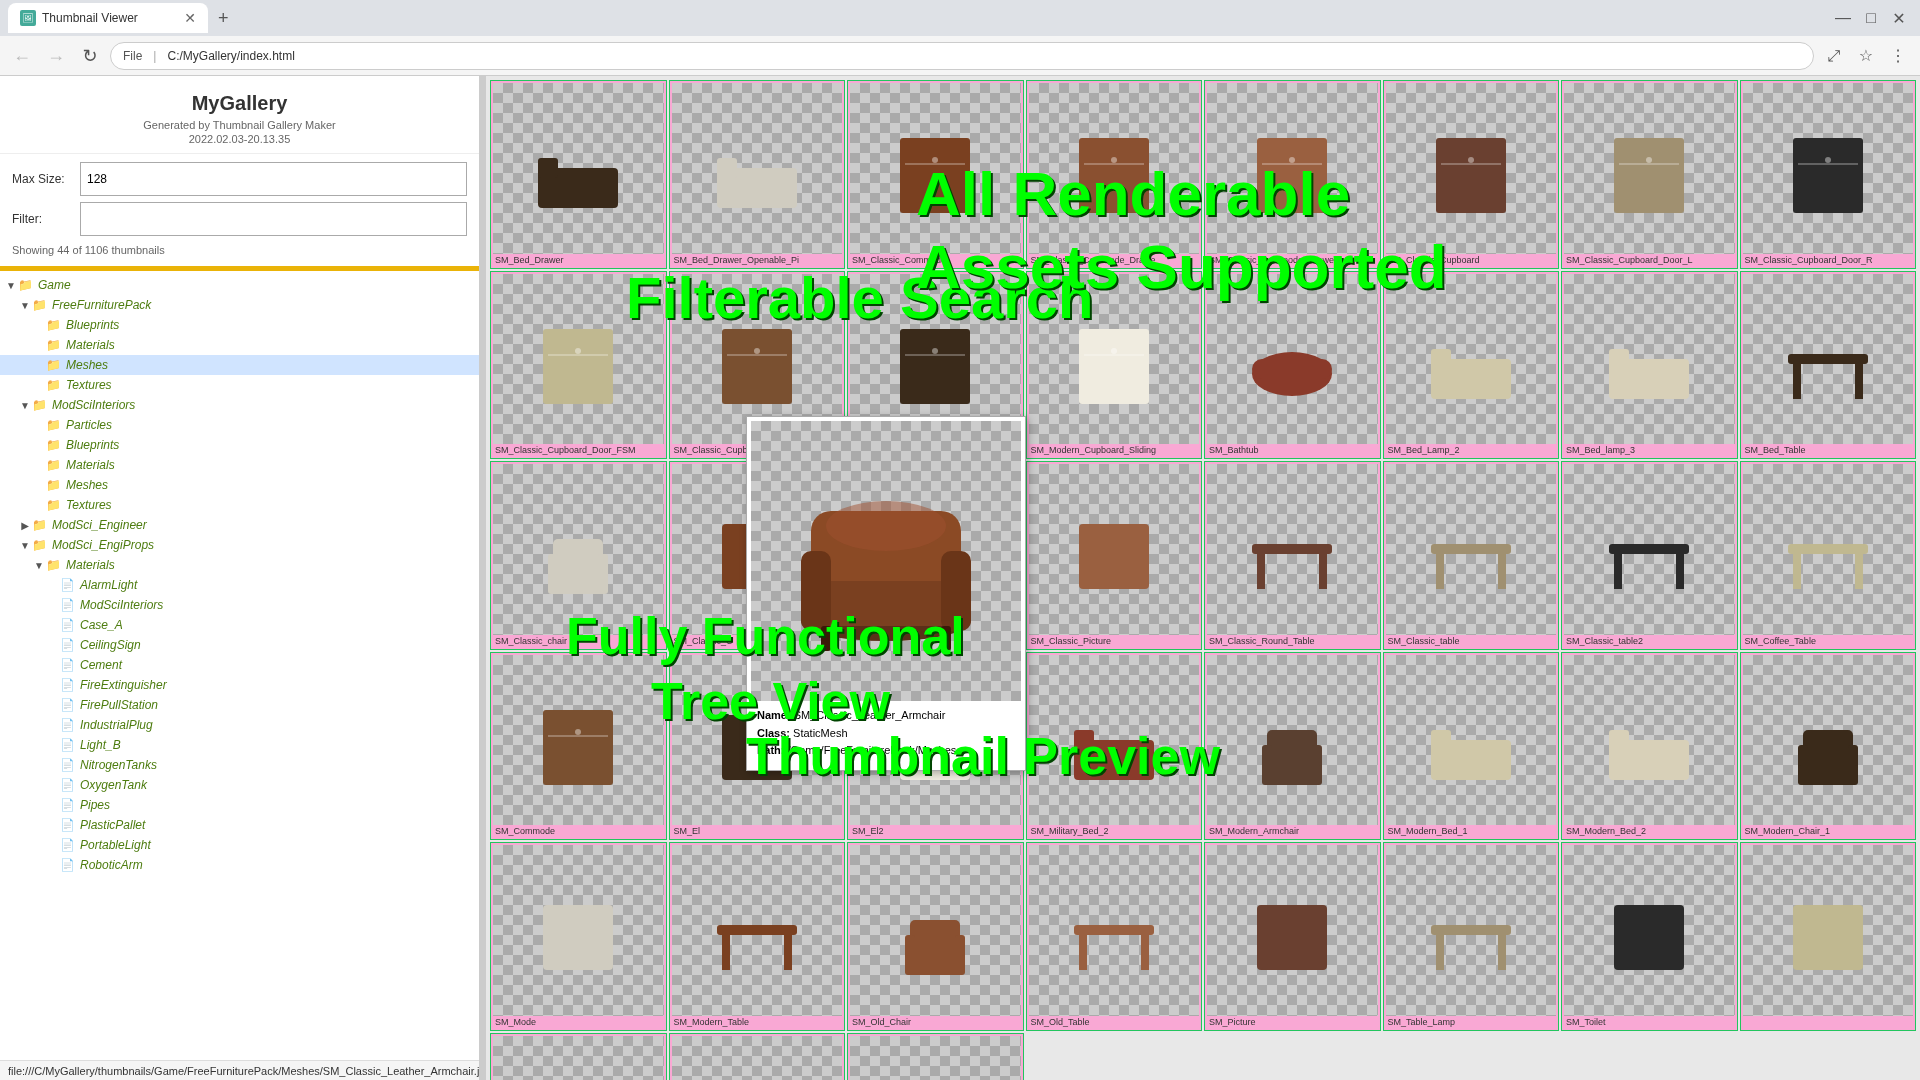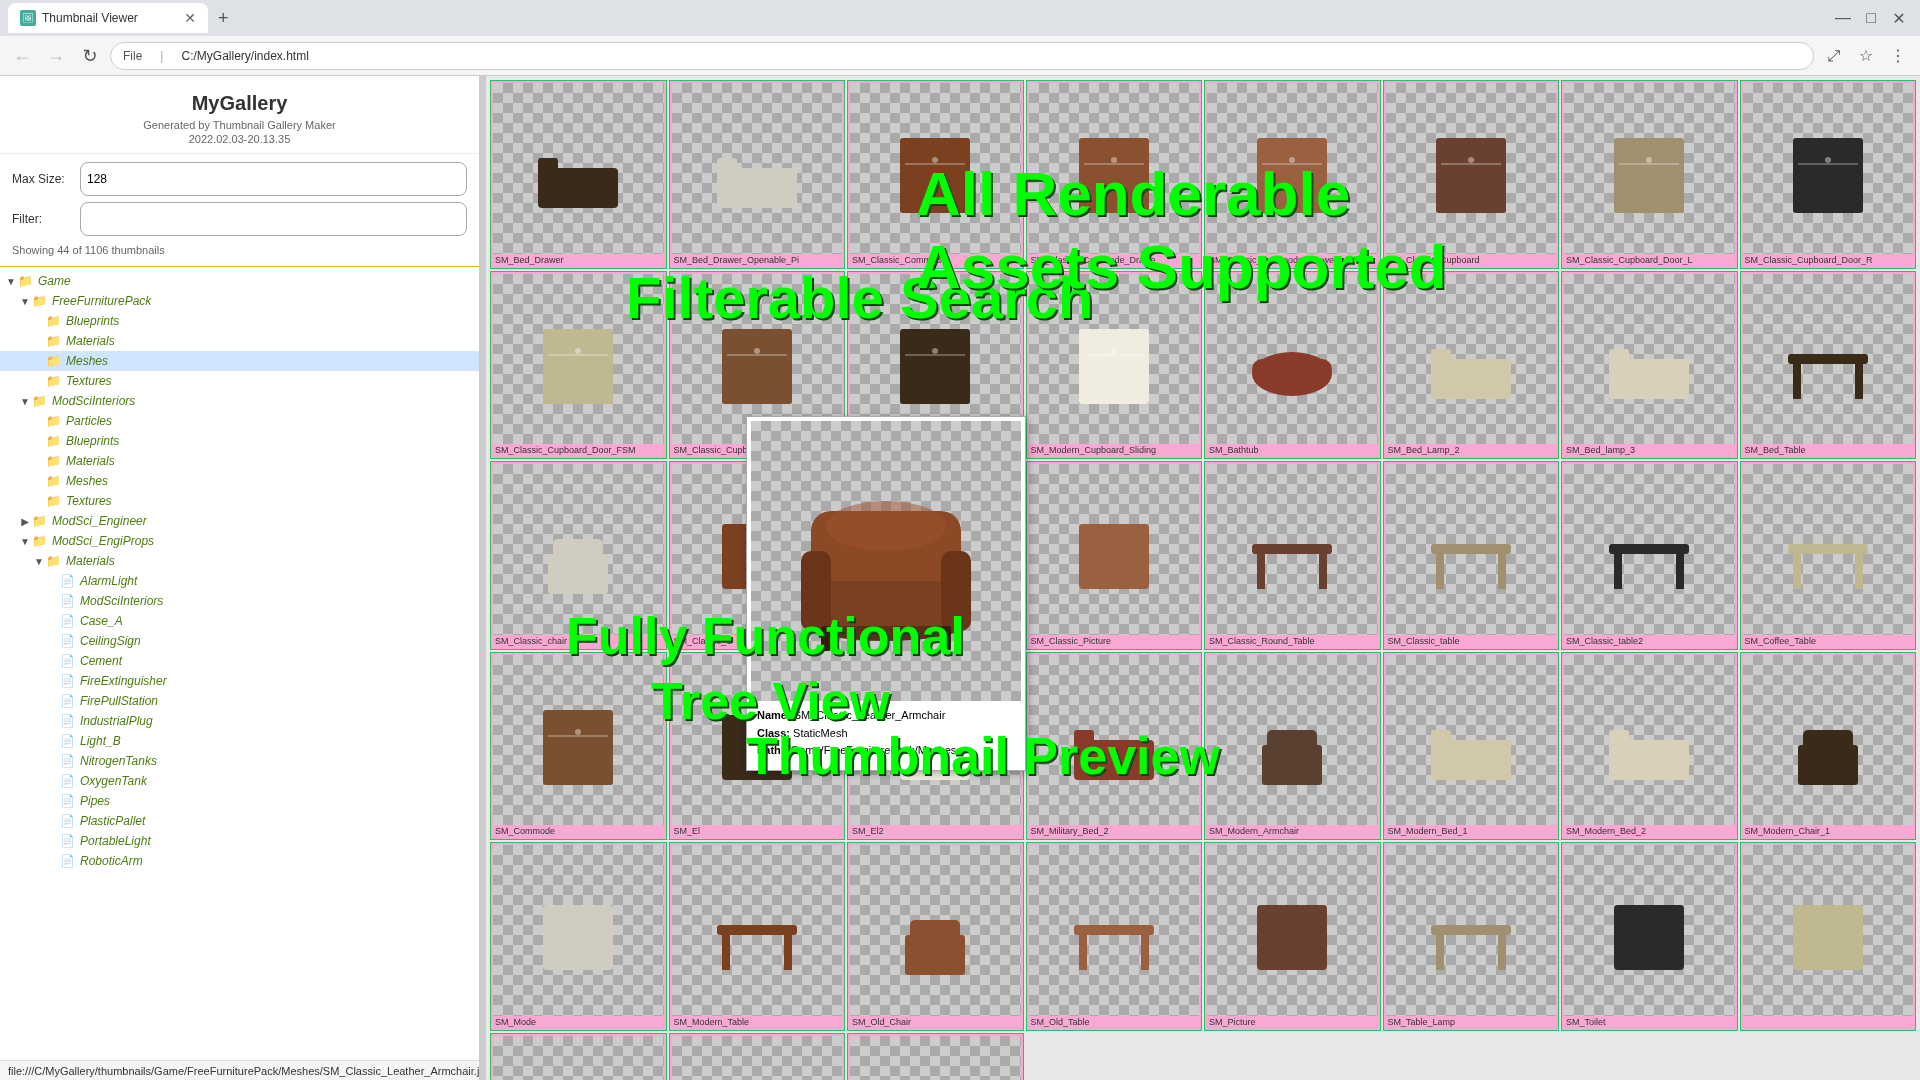--- a/index.html
+++ b/index.html
@@ -12,40 +12,40 @@
     .tab-favicon { width: 16px; height: 16px; background: #4a9; border-radius: 2px; display: flex; align-items: center; justify-content: center; color: white; font-size: 9px; flex-shrink: 0; }
     .tab-title { flex: 1; font-size: 12px; color: #333; }
     .tab-close { cursor: pointer; color: #666; font-size: 14px; }
     .tab-new { background: transparent; border: none; color: #555; font-size: 18px; cursor: pointer; padding: 0 6px; }
     .window-controls { margin-left: auto; display: flex; gap: 2px; align-items: center; }
     .win-btn { width: 26px; height: 26px; border: none; background: transparent; cursor: pointer; font-size: 16px; color: #555; display: flex; align-items: center; justify-content: center; }
 
     .nav-bar { display: flex; align-items: center; height: 40px; background: #f5f5f5; border-bottom: 1px solid #ccc; padding: 0 8px; gap: 6px; }
     .nav-btn { background: transparent; border: none; cursor: pointer; color: #555; font-size: 18px; width: 28px; height: 28px; display: flex; align-items: center; justify-content: center; border-radius: 50%; }
     .nav-btn.disabled { color: #bbb; cursor: default; }
-    .address-bar { flex: 1; display: flex; align-items: center; background: white; border: 1px solid #ccc; border-radius: 20px; padding: 0 12px; height: 28px; gap: 18px; }
+    .address-bar { flex: 1; display: flex; align-items: center; background: white; border: 1px solid #ccc; border-radius: 20px; padding: 0 12px; height: 28px; gap: 11px; }
     .address-scheme { color: #555; font-size: 12px; }
     .address-text { font-size: 12px; color: #333; flex: 1; }
     .nav-icons { display: flex; gap: 4px; }
     .nav-icon { background: transparent; border: none; cursor: pointer; color: #555; font-size: 16px; width: 28px; height: 28px; display: flex; align-items: center; justify-content: center; border-radius: 50%; }
 
     
     .main-layout { display: flex; width: 100%; height: calc(1080px - 76px); }
 
     
     .left-panel { width: 480px; min-width: 480px; background: white; border-right: 1px solid #ccc; display: flex; flex-direction: column; overflow: hidden; }
     .gallery-header { text-align: center; padding: 16px 0 8px; border-bottom: 1px solid #eee; }
     .gallery-title { font-size: 20px; font-weight: bold; color: #333; }
     .gallery-subtitle { font-size: 11px; color: #666; margin-top: 4px; }
     .gallery-date { font-size: 11px; color: #666; margin-top: 2px; }
 
-    .controls-area { padding: 8px 12px; border-bottom: 1px solid #eab308; }
+    .controls-area { padding: 8px 12px; border-bottom: 5px solid #eab308; }
     .control-row { display: flex; align-items: center; margin-bottom: 6px; gap: 8px; }
     .control-label { font-size: 12px; color: #333; width: 60px; flex-shrink: 0; }
-    .control-input { border: 1px solid #aaa; border-radius: 8px; padding: 16px 6px; font-size: 12px; flex: 1; height: 22px; }
+    .control-input { border: 1px solid #aaa; border-radius: 0; padding: 16px 6px; font-size: 12px; flex: 1; height: 22px; }
     .showing-text { font-size: 11px; color: #666; padding: 2px 0; }
 
     .tree-panel { flex: 1; overflow-y: auto; padding: 4px 0; }
     .tree-item { display: flex; align-items: center; padding: 2px 4px; cursor: pointer; user-select: none; white-space: nowrap; }
     .tree-item.selected { background: #d0e4ff; }
     .tree-toggle { width: 14px; flex-shrink: 0; color: #555; font-size: 10px; display: inline-flex; align-items: center; justify-content: center; }
     .tree-icon { width: 16px; height: 16px; margin-right: 4px; flex-shrink: 0; display: flex; align-items: center; justify-content: center; font-size: 12px; }
     .tree-label { font-size: 12px; color: #4d7c0f; font-style: italic; }
     .folder-icon { color: #f0a020; }
 

